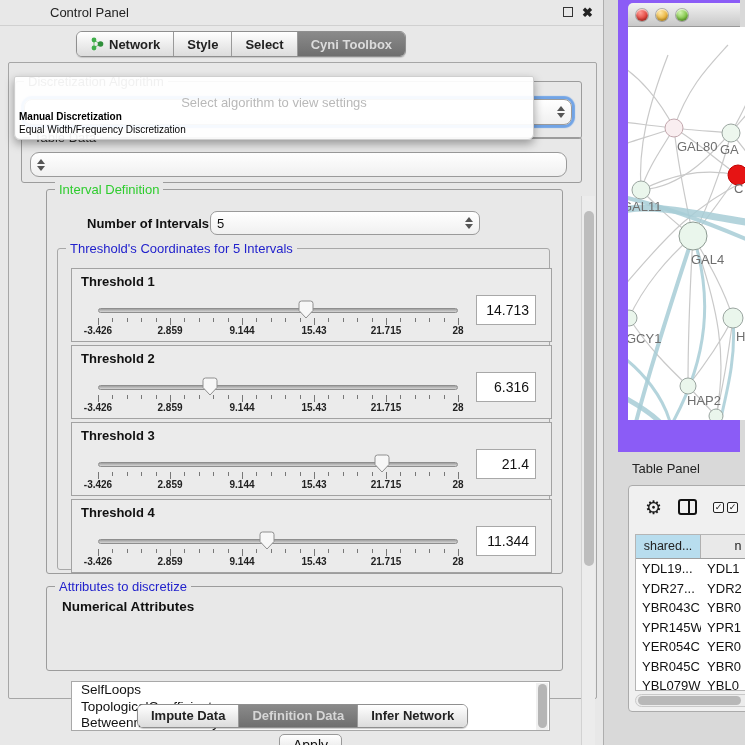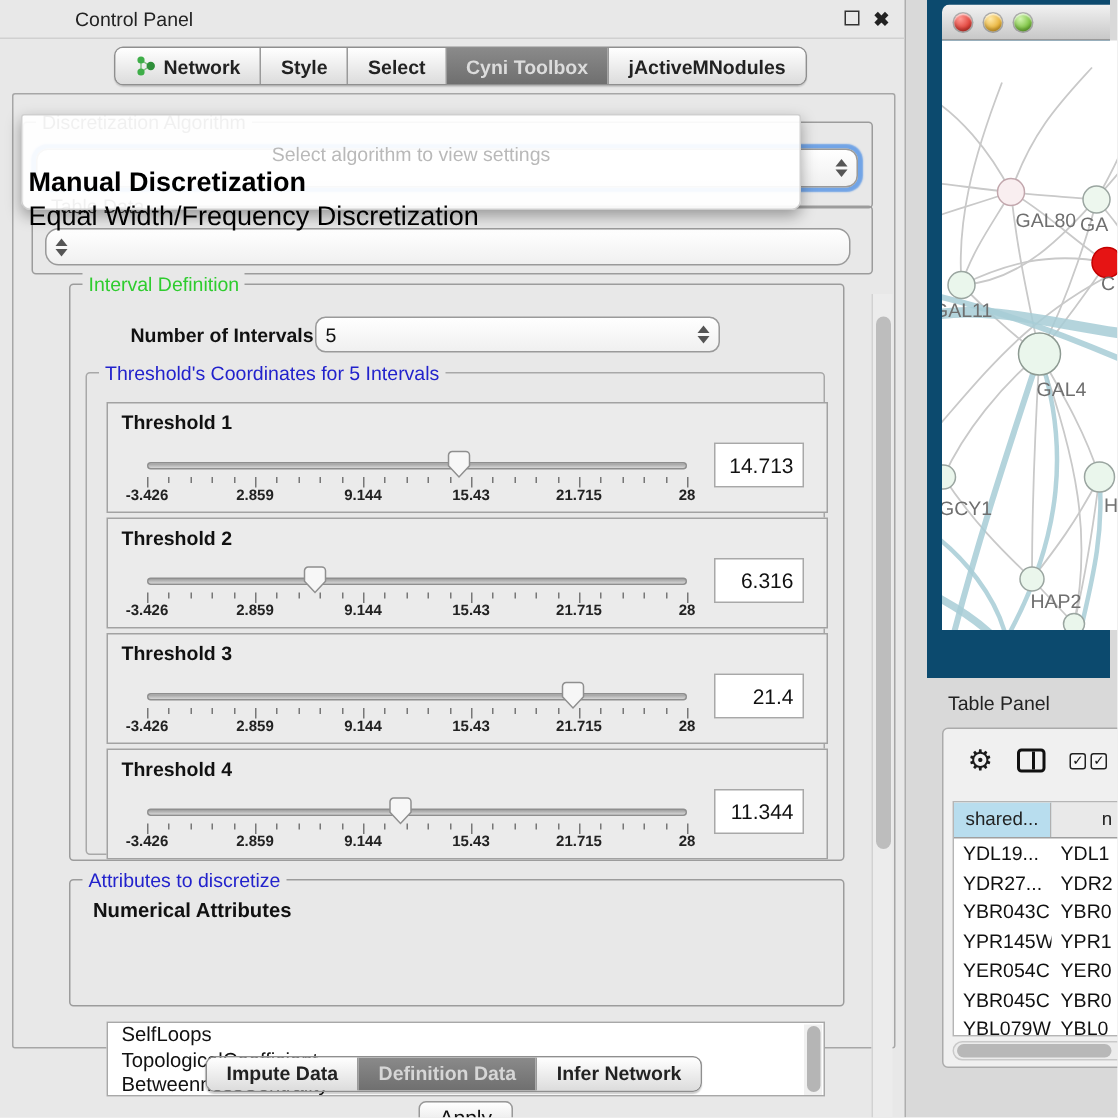--- a/index.html
+++ b/index.html
@@ -46,21 +46,21 @@
   .stepper i { width:0; height:0; border-left:4px solid transparent; border-right:4px solid transparent; }
   .stepper .up   { border-bottom:5px solid #555; }
   .stepper .down { border-top:5px solid #555; }
   .focus-ring { box-shadow:0 0 1px 3px rgba(92,152,229,.85); }
 
   
   #algo-popup { position:absolute; left:14px; top:76px; width:520px; height:64px;
     background:rgba(255,255,255,.93); border:1px solid #cfcfcf; border-radius:2px 2px 6px 6px;
     box-shadow:0 4px 10px rgba(0,0,0,.35); z-index:30; }
   #algo-placeholder { text-align:center; color:#b9b9b9; font-size:13px; padding-top:18px; }
-  .algo-item { font-size:18px; color:#000; padding:1px 4px; cursor:pointer; }
+  .algo-item { font-size:10px; color:#000; padding:1px 4px; cursor:pointer; }
   .algo-item.first { font-weight:bold; }
 
   
   .threshold-box { position:absolute; left:62px; width:481px; height:74px;
     border:1px solid #a2a2a2; background:#ebebeb; }
   .th-label { position:absolute; left:9px; top:5px; font-size:13px; font-weight:bold; color:#111; }
   .th-track { position:absolute; left:26px; top:39px; width:360px; height:5px; border-radius:3px;
     background:linear-gradient(#9f9f9f,#d6d6d6); border:1px solid #8e8e8e; cursor:pointer; }
   .th-thumb { position:absolute; top:31px; width:16px; height:19px; cursor:grab; }
   .th-ticks { position:absolute; left:26px; top:49px; width:360px; height:7px; }
@@ -91,21 +91,21 @@
     font-size:14px; color:#111; text-align:center; line-height:21px; cursor:pointer; }
 
   #bottom-tab-bar { position:absolute; left:137px; top:704px; height:24px; display:flex;
     border:1px solid #8f8f8f; border-radius:6px; overflow:hidden; box-shadow:0 1px 1px rgba(0,0,0,.2); }
   .btab { padding:0 13px; font-size:13px; font-weight:bold; color:#222; line-height:22px;
     background:linear-gradient(#ffffff,#dcdcdc); border-right:1px solid #9a9a9a; cursor:pointer; }
   .btab:last-child { border-right:none; }
   .btab.selected { background:linear-gradient(#8a8a8a,#6f6f6f); color:#d6d6d6; }
 
   
-  #network-window { position:absolute; left:618px; top:0; width:122px; height:452px; background:#0c4a6e; }
+  #network-window { position:absolute; left:618px; top:0; width:122px; height:452px; background:#8b5cf6; }
   #net-titlebar { position:absolute; left:10px; top:3px; right:0; height:24px;
     background:linear-gradient(#f2f2f2,#c8c8c8); border-radius:5px 0 0 0;
     border-bottom:1px solid #9a9a9a; display:flex; align-items:center; padding-left:8px; gap:8px; }
   .traffic { width:12px; height:12px; border-radius:50%; cursor:pointer;
     box-shadow:inset 0 1px 1px rgba(255,255,255,.7), inset 0 -2px 2px rgba(0,0,0,.2), 0 0 0 1px rgba(0,0,0,.25); }
   .t-red    { background:radial-gradient(circle at 35% 30%, #ff9a94, #e0443c 60%, #b02720); }
   .t-yellow { background:radial-gradient(circle at 35% 30%, #ffe9a8, #e8b33c 60%, #c28b14); }
   .t-green  { background:radial-gradient(circle at 35% 30%, #d2f5b0, #7ec344 60%, #4f9420); }
   #net-canvas { position:absolute; left:10px; top:27px; width:117px; height:393px; background:#fff; }
   #net-canvas svg { display:block; }
@@ -161,23 +161,20 @@
           <span>Network</span>
         </div>
         <div class="tab">
           <span>Style</span>
         </div>
         <div class="tab">
           <span>Select</span>
         </div>
         <div class="tab selected">
           <span>Cyni Toolbox</span>
-        </div>
-        <div class="tab">
-          <span>jActiveMNodules</span>
         </div>
       </div>
 
     <div id="content-panel">
 
       <div class="group" style="left:6px; top:18px; width:567px; height:58px;">
         <span class="group-label lbl-dark">Discretization Algorithm</span>
         <div class="combo focus-ring" style="left:8px; top:17px; width:548px; height:26px; border-radius:8px;">
           <span class="combo-text"></span>
           <span class="stepper">

